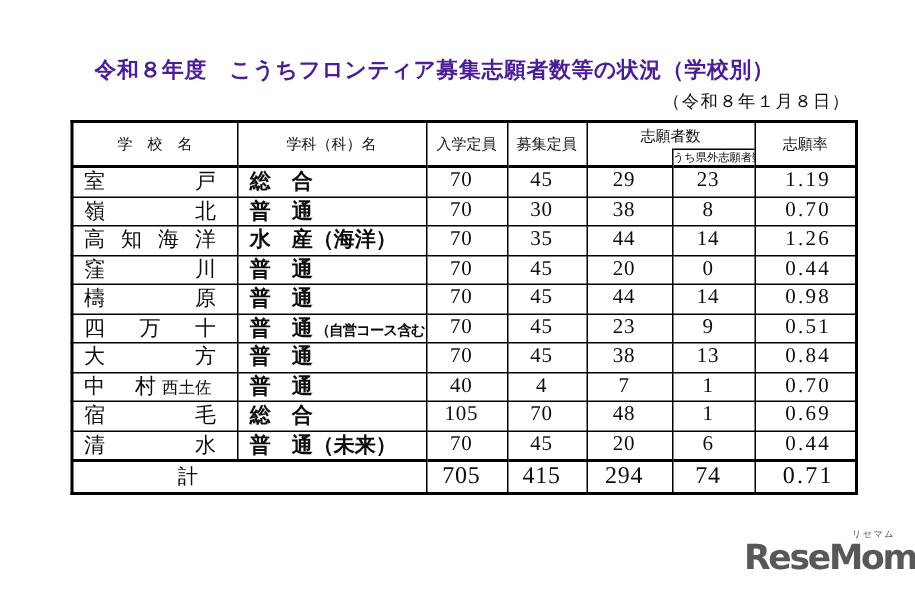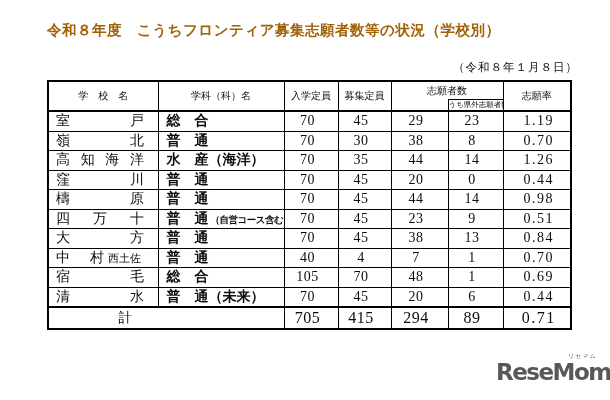--- a/index.html
+++ b/index.html
@@ -2,27 +2,27 @@
 <html><head>
 <meta charset="utf-8">
 <style>
   html,body{margin:0;padding:0;}
   body{
     width:610px;height:400px;background:#ffffff;position:relative;
     font-family:"Liberation Serif","DejaVu Serif",serif;color:#111;
     overflow:hidden;
   }
   .page-title{
-    position:absolute;left:47px;top:21px;margin:0;
+    position:absolute;left:47px;top:21px;margin:16px;
     font-family:Liberation Mono, monospace;
-    font-size:14.5px;font-weight:bold;color:#a16207;letter-spacing:0.5px;
+    font-size:14.5px;font-weight:bold;color:#4c1d95;letter-spacing:0.5px;
     white-space:nowrap;
   }
   .report-date{
-    position:absolute;top:60px;right:32px;
+    position:absolute;top:60px;right:43px;
     font-size:11.5px;letter-spacing:1px;color:#0d0d0d;
   }
   table.admissions{
     position:absolute;left:47px;top:80px;width:523px;
     border-collapse:collapse;table-layout:fixed;
     border:2.5px solid #000;
   }
   th,td{
     border:1.5px solid #000;padding:0;overflow:hidden;white-space:nowrap;
     font-weight:normal;color:#0d0d0d;
@@ -235,21 +235,21 @@
     <td class="num">6</td>
     <td class="rate">0.44</td>
   </tr>
 </tbody>
   <tfoot>
     <tr class="total-row">
       <td colspan="2" class="total-label">計</td>
       <td class="num">705</td>
       <td class="num">415</td>
       <td class="num">294</td>
-      <td class="num">89</td>
+      <td class="num">74</td>
       <td class="rate">0.71</td>
     </tr>
   </tfoot>
 </table>
 
 <div class="logo" style="color: rgb(89, 87, 87);">
   <span class="logo-ruby">リセマム</span>
   <span class="logo-text">ReseMom.</span>
 </div>
 

